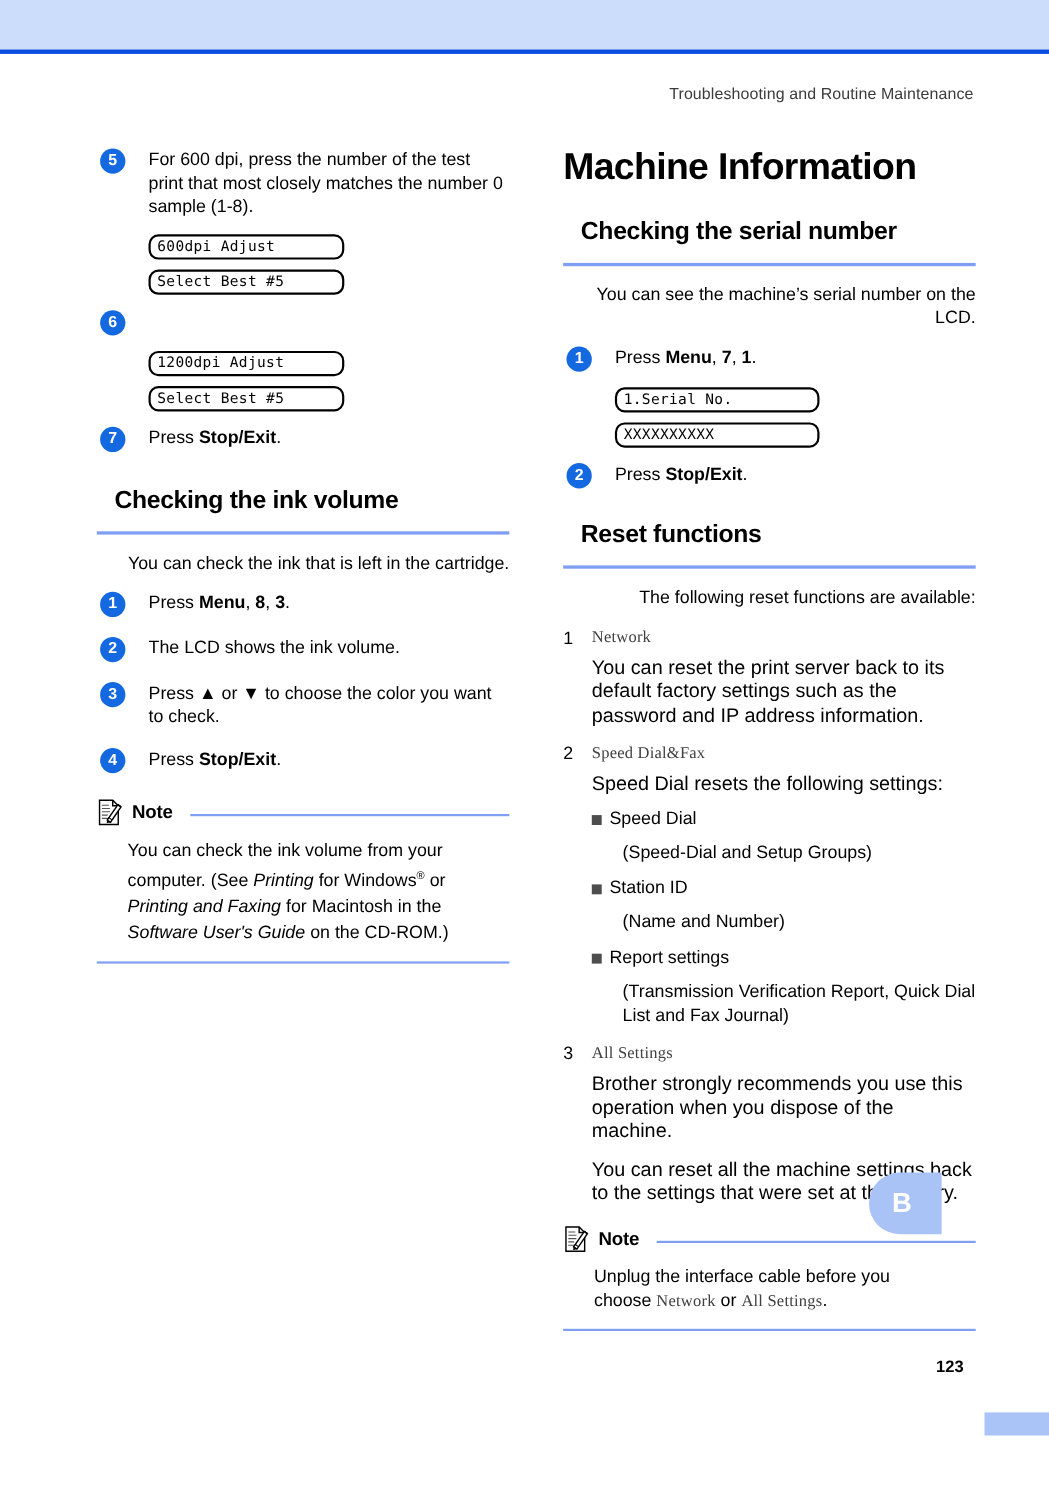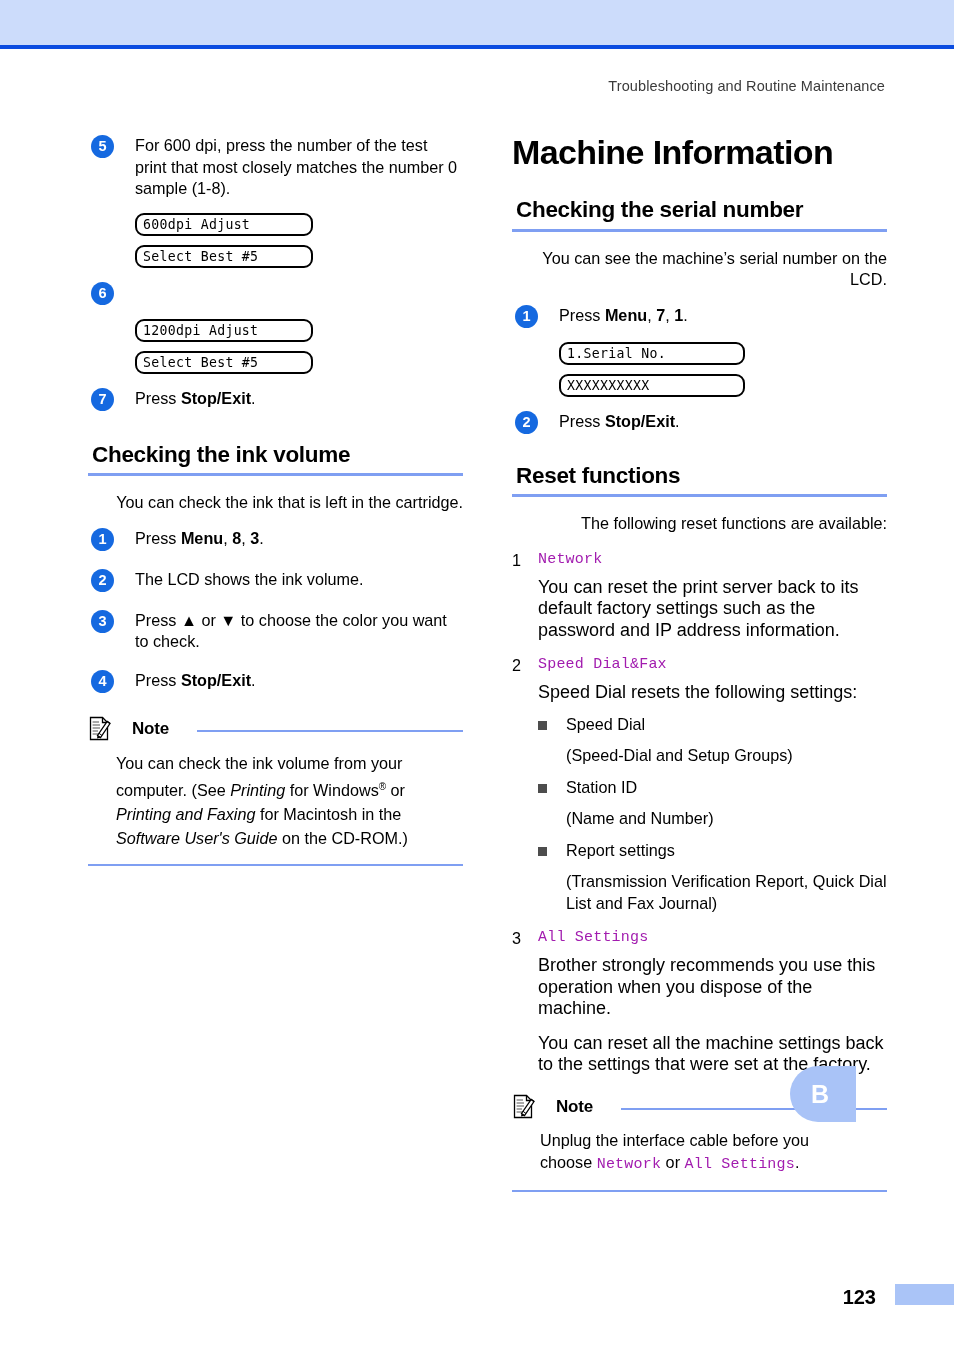--- a/index.html
+++ b/index.html
@@ -63,21 +63,21 @@
     font-size: 34px;
     font-weight: bold;
     letter-spacing: -0.6px;
     margin: 0 0 26px 0;
     line-height: 1.05;
   }
   .h2 {
     font-size: 22.5px;
     font-weight: bold;
     letter-spacing: -0.3px;
-    margin: 4px;
+    margin: 16px;
     line-height: 1.15;
   }
   .h2-rule {
     width: 100%;
     height: 3px;
     background: #7f9ff2;
     margin-top: 6px;
     margin-bottom: 16px;
   }
 
@@ -138,21 +138,21 @@
   .lcd-wide { width: 186px; }
 
   
   .note {
     margin-top: 22px;
     position: relative;
   }
   .note-head {
     display: flex;
     align-items: center;
-    gap: 20px;
+    gap: 8px;
     height: 26px;
   }
   .note-icon {
     width: 24px;
     height: 25px;
     flex: 0 0 auto;
     display: block;
   }
   .note-label {
     font-size: 17px;
@@ -186,37 +186,37 @@
     font-size: 16.2px;
     line-height: 22px;
     margin-bottom: 6px;
   }
   .nlist-num {
     width: 26px;
     flex: 0 0 26px;
     font-weight: normal;
   }
   .mono {
-    font-family: Liberation Mono, monospace;
+    font-family: Liberation Serif, serif;
     font-size: 15px;
     letter-spacing: 0.2px;
-    color: #a21caf;
+    color: #404040;
   }
   .nlist-body {
     margin-left: 26px;
     font-size: 18px;
     line-height: 21.5px;
     margin-bottom: 13px;
   }
 
   
   .sq-item {
     position: relative;
     margin-left: 26px;
-    padding-left: 28px;
+    padding-left: 16px;
     font-size: 16.2px;
     line-height: 21.5px;
     margin-bottom: 10px;
   }
   .sq-bullet {
     position: absolute;
     left: 0; top: 7px;
     width: 9px; height: 9px;
     background: #4d4d4d;
   }
@@ -243,24 +243,24 @@
     line-height: 56px;
     text-align: center;
     padding-right: 6px;
     box-sizing: border-box;
   }
 
   
   .footer-page-no {
     position: absolute;
     left: 820px;
-    top: 1286px;
+    top: 1234px;
     width: 56px;
     text-align: right;
-    font-size: 20px;
+    font-size: 15px;
     font-weight: bold;
   }
   .footer-bar {
     position: absolute;
     left: 895px;
     top: 1284px;
     width: 59px;
     height: 21px;
     background: #aac4f7;
   }

